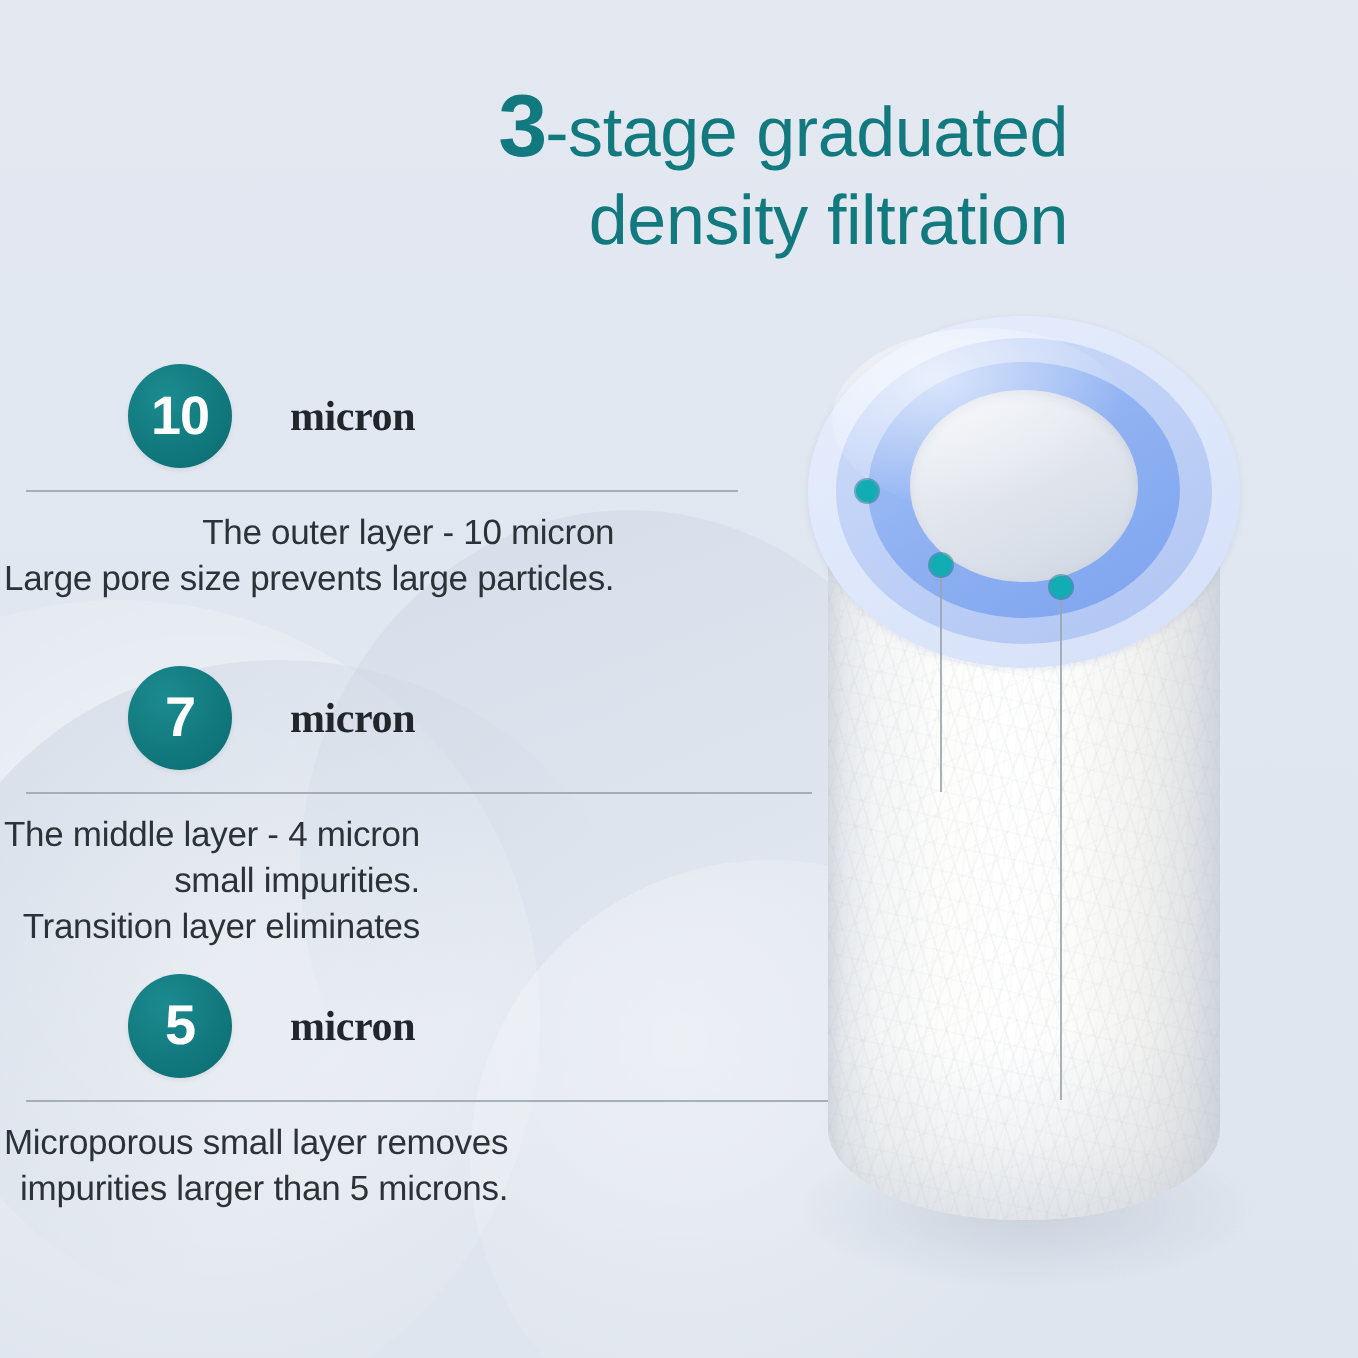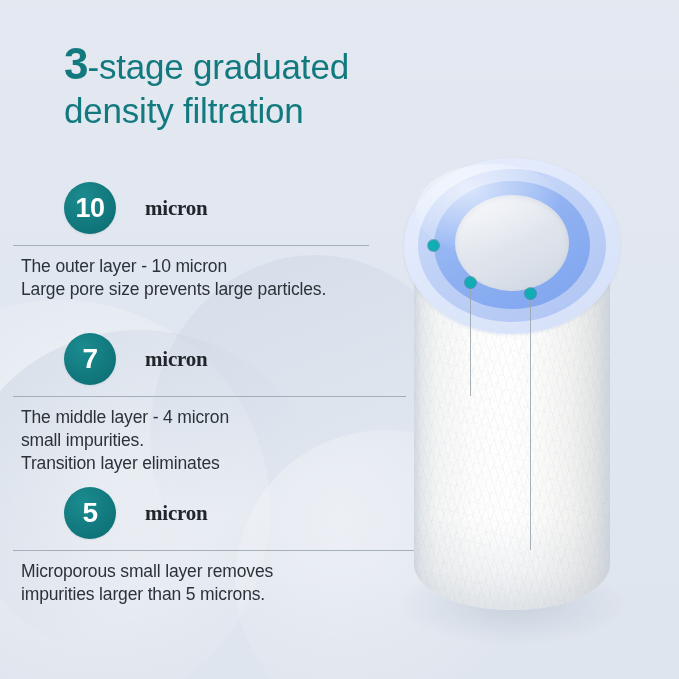--- a/index.html
+++ b/index.html
@@ -5,20 +5,21 @@
 <style>
   html,body{margin:0;padding:0;}
   body{
     width:679px;height:679px;overflow:hidden;
     font-family:"Liberation Sans", sans-serif;
     background:#e2e8f1;
   }
   #stage{
     position:relative;width:679px;height:679px;overflow:hidden;
     background:linear-gradient(180deg,#e3e8f1 0%,#e1e7f0 45%,#dfe5ee 100%);
+    text-align:right;
   }
 
   
   .wm{position:absolute;border-radius:50%;pointer-events:none;}
   .wm-a{
     left:-150px;top:300px;width:420px;height:420px;
     background:radial-gradient(circle at 60% 40%, rgba(255,255,255,.55), rgba(255,255,255,0) 70%);
   }
   .wm-b{
     left:-40px;top:330px;width:360px;height:330px;
@@ -67,21 +68,21 @@
   }
 
   .divider{
     position:absolute;left:13px;height:1px;background:#9aa4ad;opacity:.85;
   }
   .d1{top:245px;width:356px;}
   .d2{top:396px;width:393px;}
   .d3{top:550px;width:453px;}
 
   .desc{
-    position:absolute;left:21px;font-size:17.5px;color:#2c3338;
+    position:absolute;left:2px;font-size:17.5px;color:#2c3338;
     line-height:1.31;letter-spacing:-.15px;white-space:nowrap;
   }
   .desc1{top:255px;}
   .desc2{top:406px;}
   .desc3{top:560px;}
 
   
   .lead{position:absolute;background:#9aa4ad;opacity:.85;}
   .lv{width:1px;}
   

